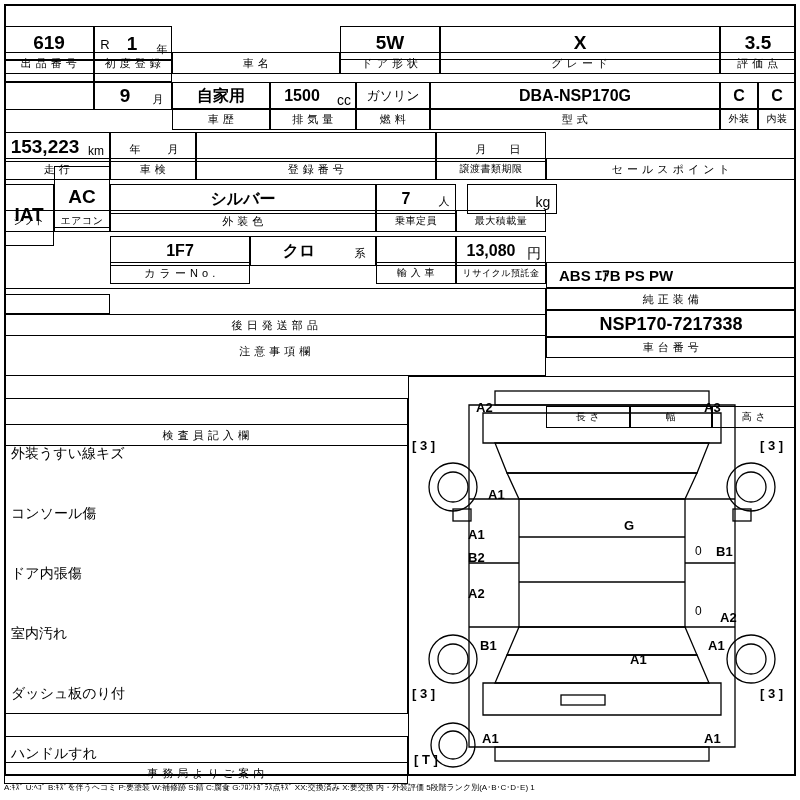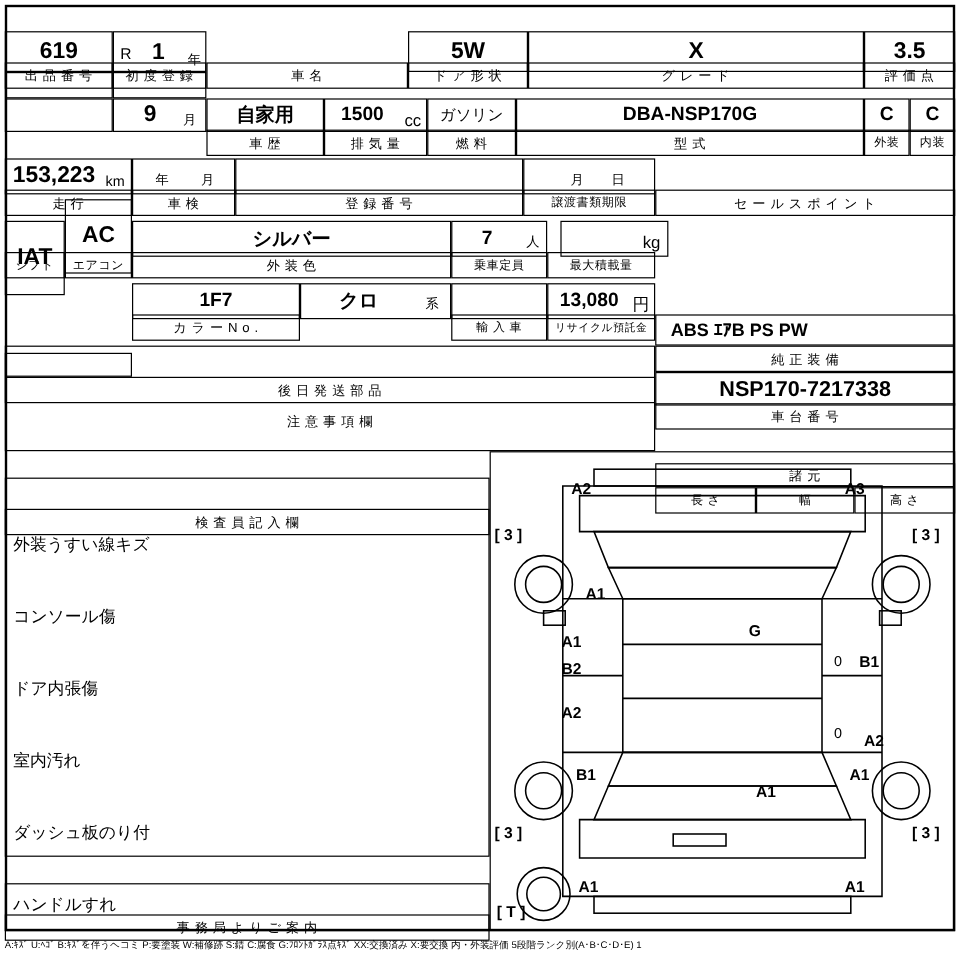--- a/index.html
+++ b/index.html
@@ -135,21 +135,20 @@
   <div class="bx lbl hdr" style="left:546px;top:110px;width:250px;height:22px;">セ ー ル ス ポ イ ン ト</div>
 
   <div class="bx lbl hdr" style="left:546px;top:240px;width:250px;height:22px;">純 正 装 備</div>
   <div class="bx" style="left:546px;top:262px;width:250px;height:26px;padding-left:18px;">
     <div class="v mid left" style="left:12px;top:0px;width:234px;height:24px;font-size:15px;">ABS ｴｱB PS PW</div>
   </div>
 
   <div class="bx lbl hdr" style="left:546px;top:288px;width:250px;height:22px;">車 台 番 号</div>
   <div class="bx v mid" style="left:546px;top:310px;width:250px;height:28px;font-size:18px;">NSP170-7217338</div>
 
-  <div class="bx lbl hdr" style="left:546px;top:338px;width:250px;height:20px;">諸 元</div>
   <div class="bx lbl hdr" style="left:546px;top:358px;width:84px;height:22px;font-size:10px;">長 さ</div>
   <div class="bx lbl hdr" style="left:630px;top:358px;width:82px;height:22px;font-size:10px;">幅</div>
   <div class="bx lbl hdr" style="left:712px;top:358px;width:84px;height:22px;font-size:10px;">高 さ</div>
 
   <div class="bx lbl hdr" style="left:4px;top:376px;width:404px;height:22px;">検 査 員 記 入 欄</div>
   <div class="bx" style="left:4px;top:398px;width:404px;height:316px;">
     <div class="notelist" style="left:6px;top:4px;width:392px;">
       <div>外装うすい線キズ</div>
       <div>コンソール傷</div>
       <div>ドア内張傷</div>

